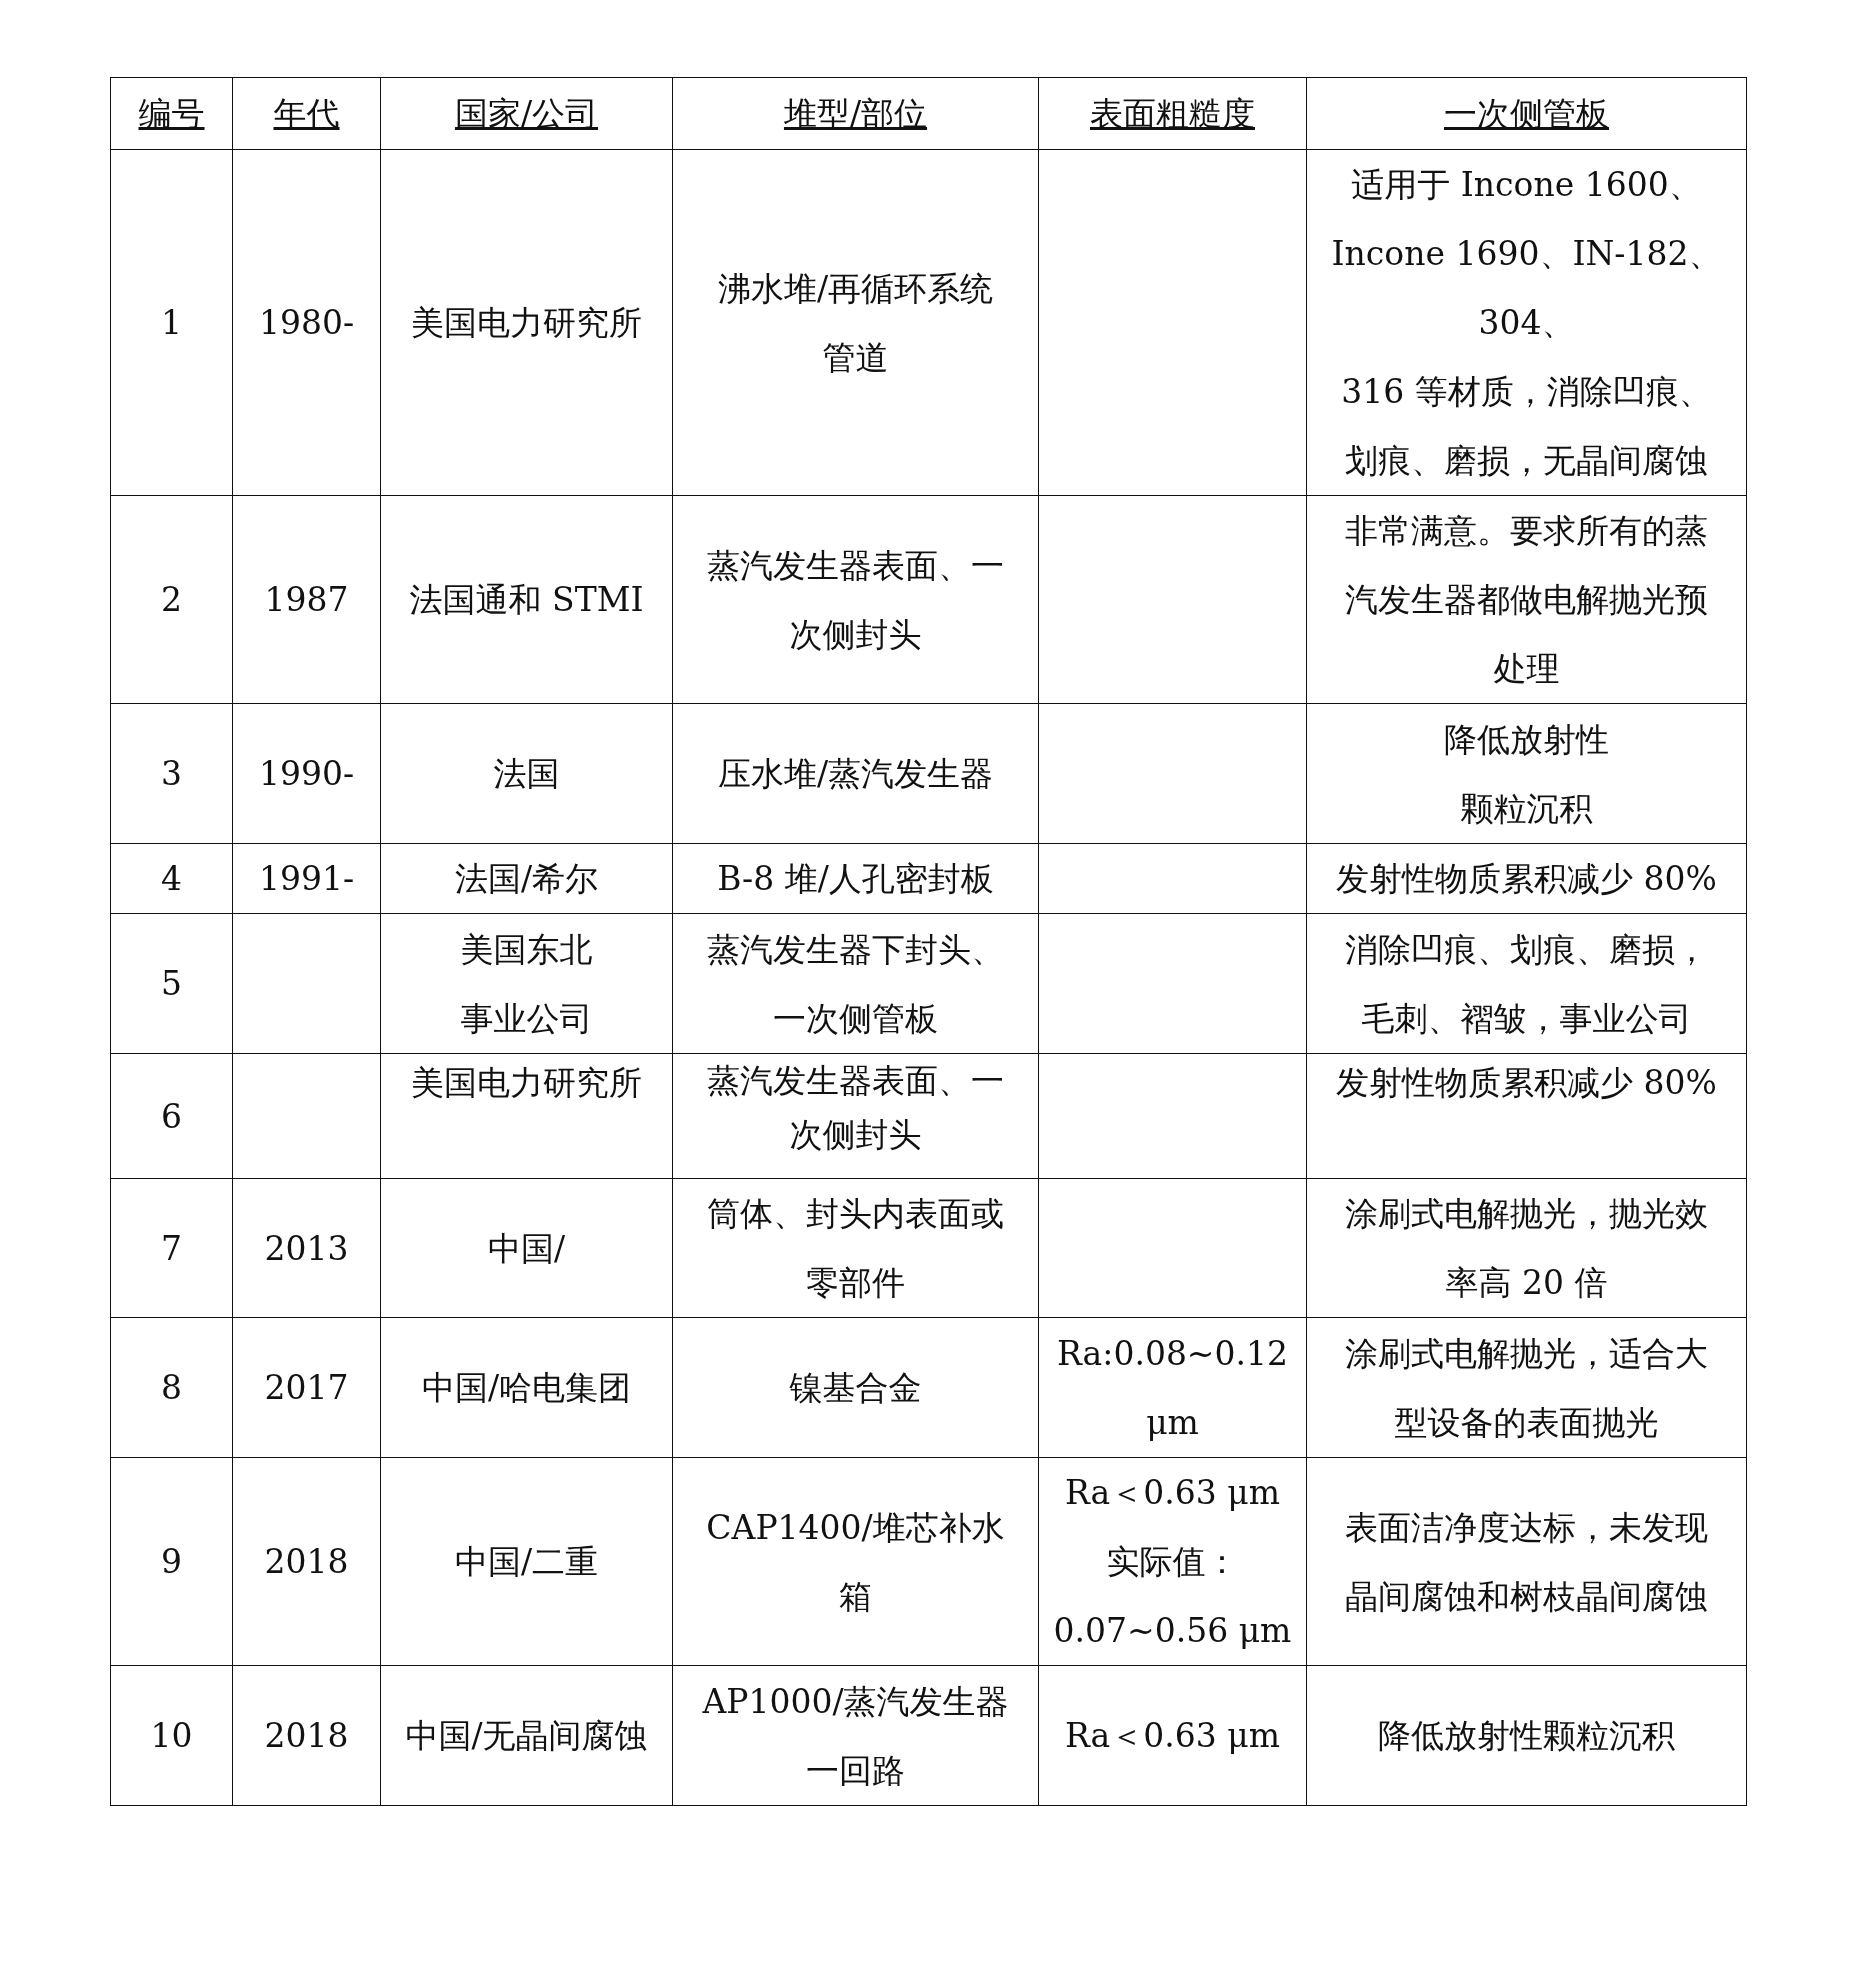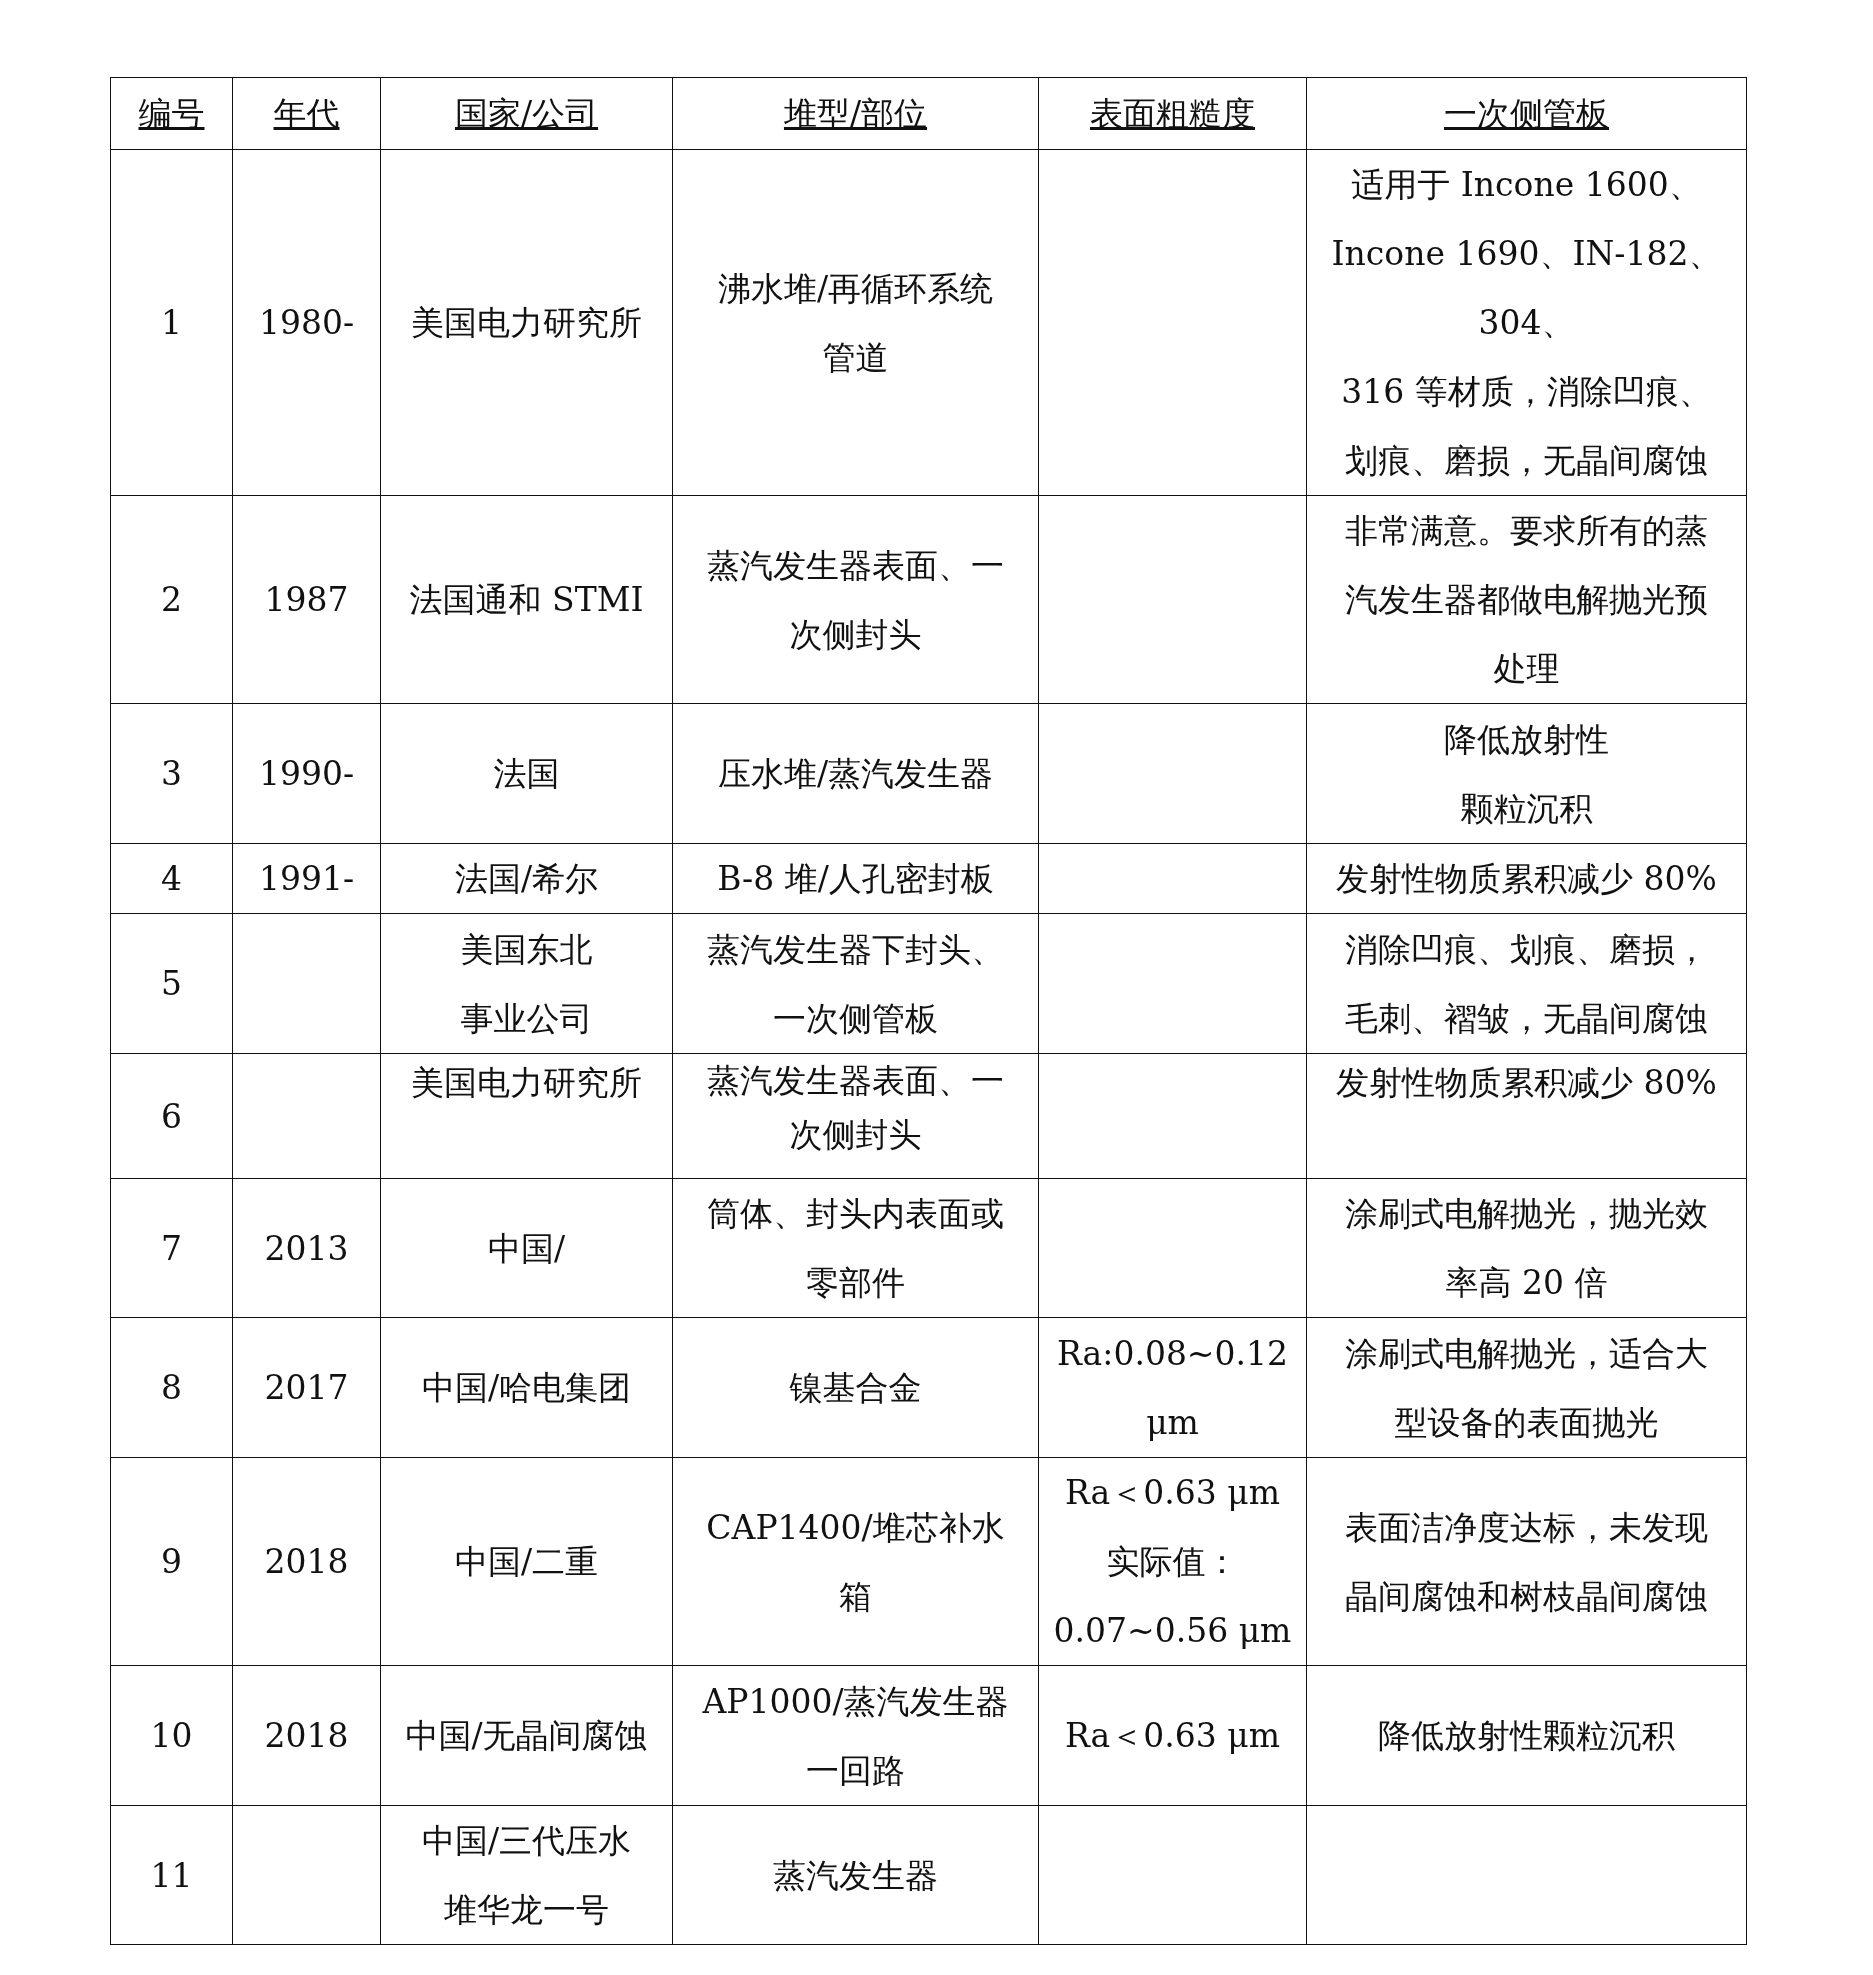--- a/index.html
+++ b/index.html
@@ -136,21 +136,21 @@
         </td>
       <td>
           <span class="cell-text">蒸汽发生器下封头、
 一次侧管板</span>
         </td>
       <td>
           <span class="cell-text"></span>
         </td>
       <td>
           <span class="cell-text">消除凹痕、划痕、磨损，
-毛刺、褶皱，无晶间腐蚀</span>
+毛刺、褶皱，事业公司</span>
         </td>
     </tr>
     <tr style="height:125px">
       <td>
           <span class="cell-text">6</span>
         </td>
       <td>
           <span class="cell-text"></span>
         </td>
       <td style="vertical-align:top">
@@ -247,38 +247,17 @@
         </td>
       <td>
           <span class="cell-text">AP1000/蒸汽发生器
 一回路</span>
         </td>
       <td>
           <span class="cell-text">Ra＜0.63 μm</span>
         </td>
       <td>
           <span class="cell-text">降低放射性颗粒沉积</span>
-        </td>
-    </tr>
-    <tr style="height:139px">
-      <td>
-          <span class="cell-text">11</span>
-        </td>
-      <td>
-          <span class="cell-text"></span>
-        </td>
-      <td>
-          <span class="cell-text">中国/三代压水
-堆华龙一号</span>
-        </td>
-      <td>
-          <span class="cell-text">蒸汽发生器</span>
-        </td>
-      <td>
-          <span class="cell-text"></span>
-        </td>
-      <td>
-          <span class="cell-text"></span>
         </td>
     </tr>
   </tbody>
 </table>
 
 
 </body></html>

